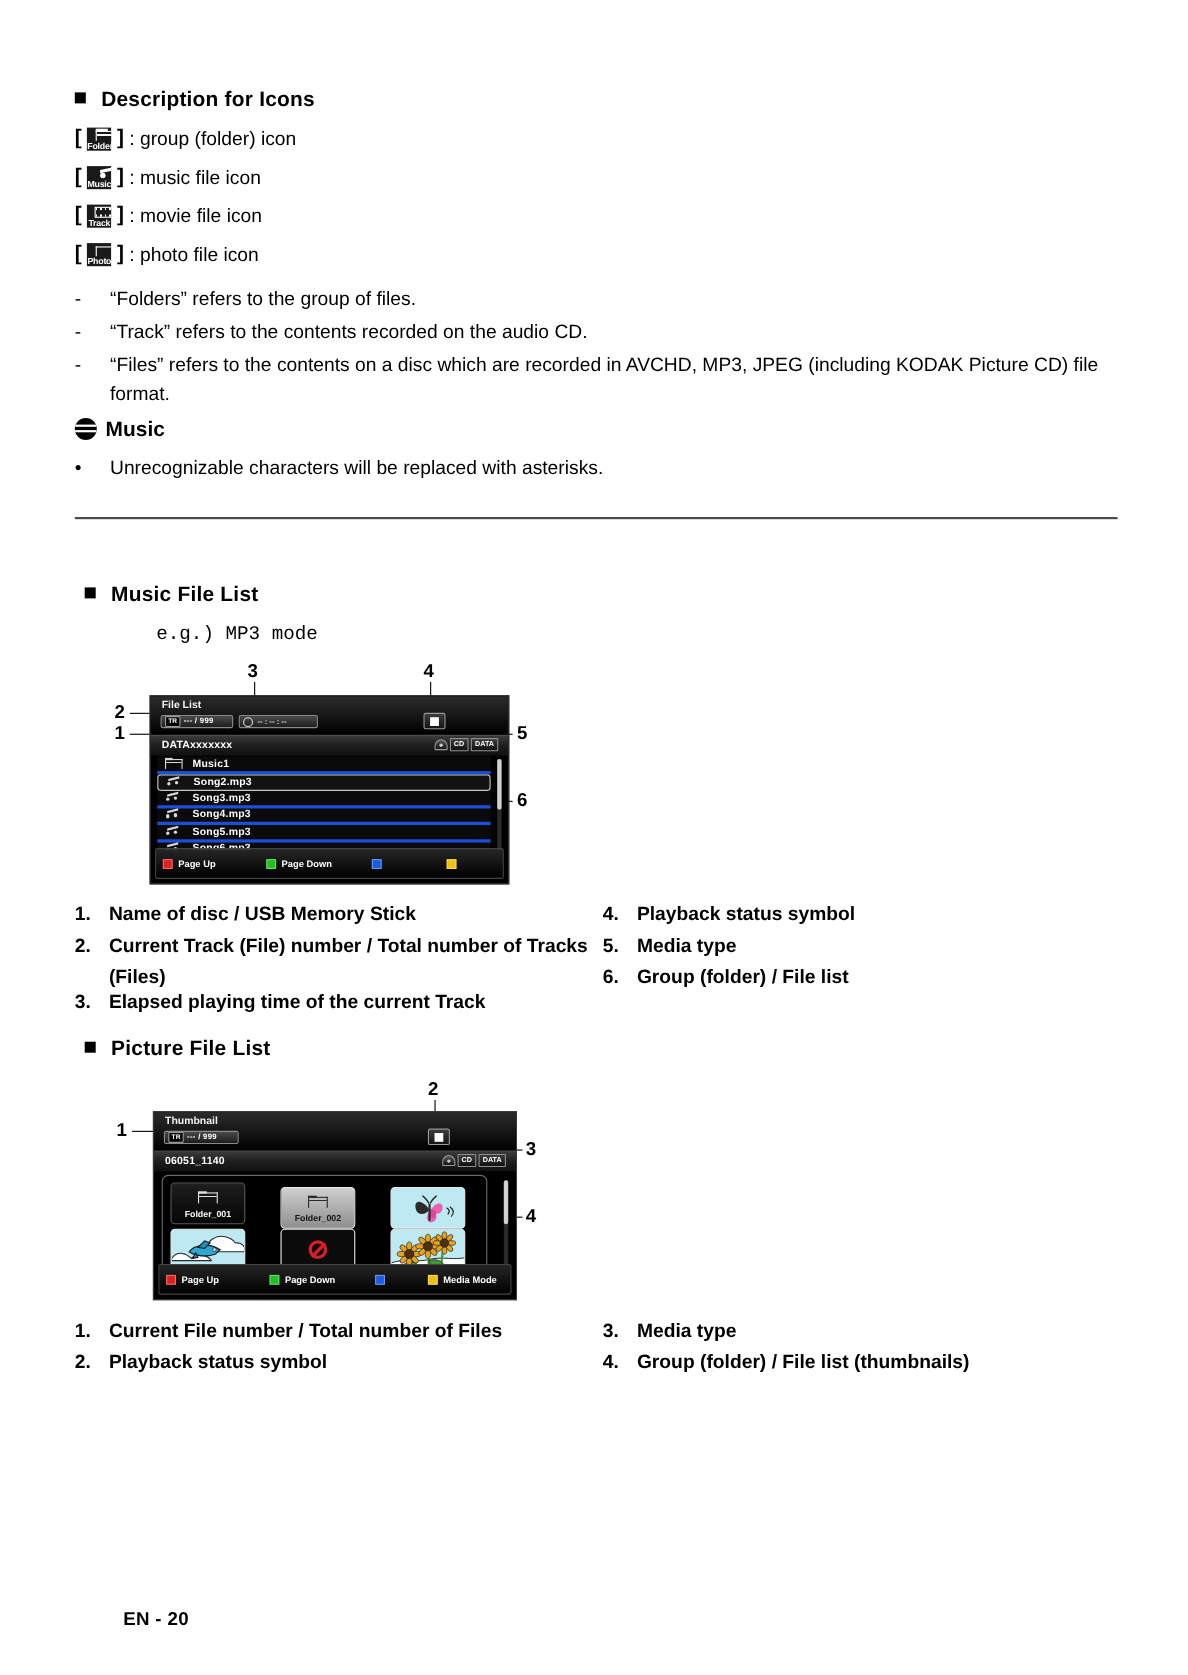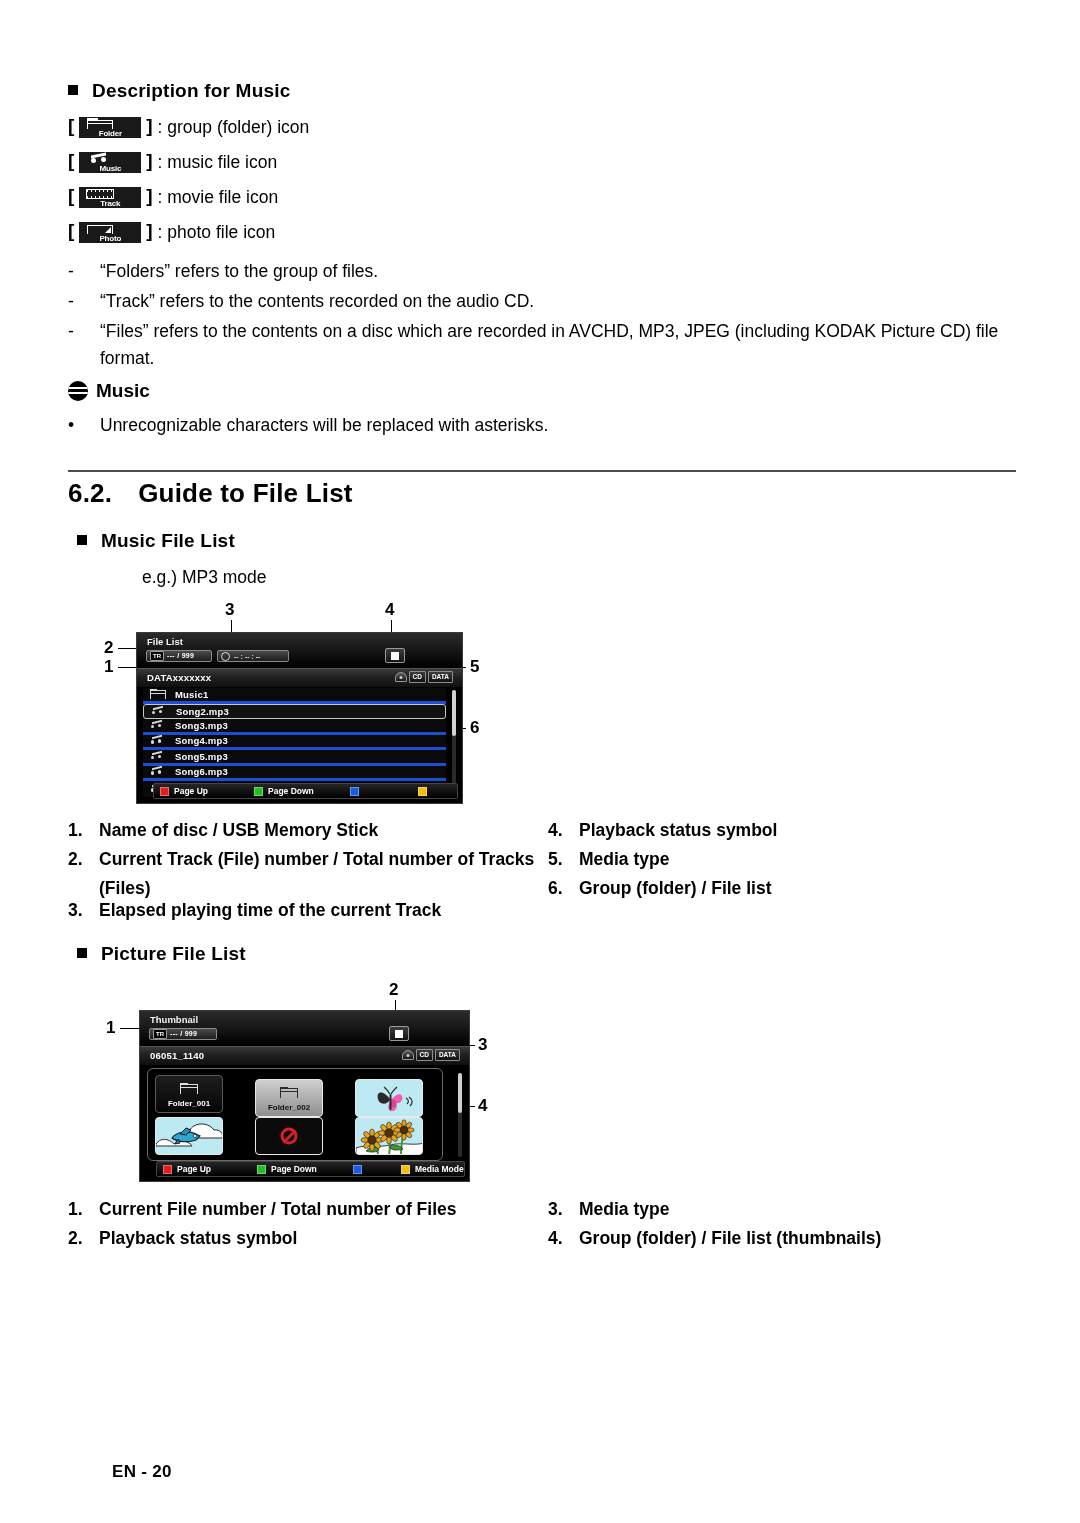--- a/index.html
+++ b/index.html
@@ -33,20 +33,21 @@
     display: inline-block;
     width: 10px; height: 10px;
     background: #000;
     margin-right: 14px;
     vertical-align: 2px;
   }
   .body-text {
     position: absolute;
     font-size: 17.5px;
     line-height: 26px;
+    font-family: Liberation Mono, monospace;
   }
   .dash-item {
     position: absolute;
     font-size: 17.5px;
     line-height: 27px;
   }
   .dash-item .dash {
     position: absolute;
     left: 0; top: 0;
   }
@@ -62,21 +63,21 @@
     white-space: nowrap;
     line-height: 22px;
   }
   .icon-row .brk {
     font-weight: bold;
     font-size: 19px;
     vertical-align: 1px;
   }
   .ui-icon {
     display: inline-block;
-    width: 62px;
+    width: 22px;
     height: 21px;
     background: #1a1a1a;
     vertical-align: -5px;
     margin: 0 5px;
     position: relative;
     overflow: hidden;
   }
   .ui-icon .cap {
     position: absolute;
     left: 0; right: 0; bottom: 0;
@@ -429,28 +430,27 @@
     position: absolute;
     left: 0; top: 0;
     width: 4px;
     background: #d0d0d0;
     border-radius: 2px;
   }
 
   .colorbar {
     position: absolute;
     left: 4px; right: 4px;
-    height: 16px;
+    height: 28px;
     background: linear-gradient(to bottom,#262626,#000);
     border: 1px solid #444;
     border-radius: 2px;
     box-sizing: border-box;
     display: flex;
     align-items: center;
-    margin-left: 12px;
   }
   .cb-item {
     display: flex;
     align-items: center;
     position: absolute;
   }
   .cb-sq {
     width: 9px; height: 9px;
     margin-right: 5px;
     flex: none;
@@ -565,21 +565,21 @@
     letter-spacing: .3px;
     margin-left: 44px;
   }
 </style>
 </head>
 <body>
 
 <div class="page">
 
   <div class="sq-head" style="left:68px; top:80px;">
-    <span class="bullet"></span><span>Description for Music</span>
+    <span class="bullet"></span><span>Description for Icons</span>
   </div>
 
   <div class="icon-row" style="left:68px; top:115px;">
     <span class="brk">[</span><span class="ui-icon"><span class="gl-folder"></span><span class="cap">Folder</span></span><span class="brk">]</span>
     <span>: group (folder) icon</span>
   </div>
 
   <div class="icon-row" style="left:68px; top:150px;">
     <span class="brk">[</span><span class="ui-icon"><span class="gl-music"></span><span class="cap">Music</span></span><span class="brk">]</span>
     <span>: music file icon</span>
@@ -610,23 +610,20 @@
 
   <div class="note-head" style="left:68px; top:380px;">
     <span class="note-icon"></span><span>Music</span>
   </div>
   <div class="note-bullet" style="left:68px; top:415px; width:900px;">
     <span class="dot">•</span>
     <span class="txt">Unrecognizable characters will be replaced with asterisks.</span>
   </div>
 
   <div class="hrule" style="left:68px; top:470px; width:948px;"></div>
-  <div class="sec-heading" style="left:68px; top:478px;">
-    <span class="num">6.2.</span><span>Guide to File List</span>
-  </div>
 
   <div class="sq-head" style="left:77px; top:530px;">
     <span class="bullet"></span><span>Music File List</span>
   </div>
   <div class="body-text" style="left:142px; top:564px;">
     <span>e.g.) MP3 mode</span>
   </div>
 
   <div class="callout" style="left:225px; top:600px;">3</div>
   <div class="leader v" style="left:231px; top:620px; height:22px;"></div>

